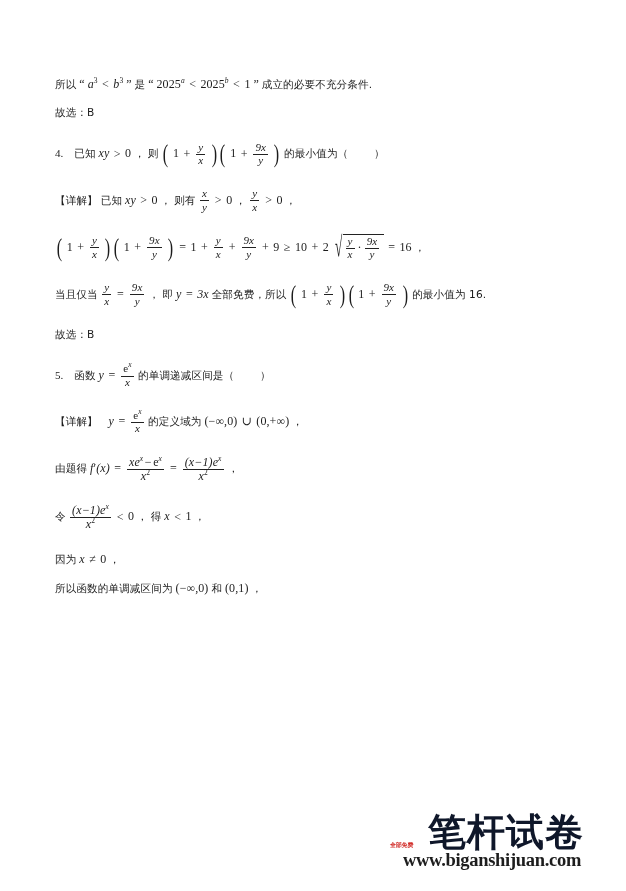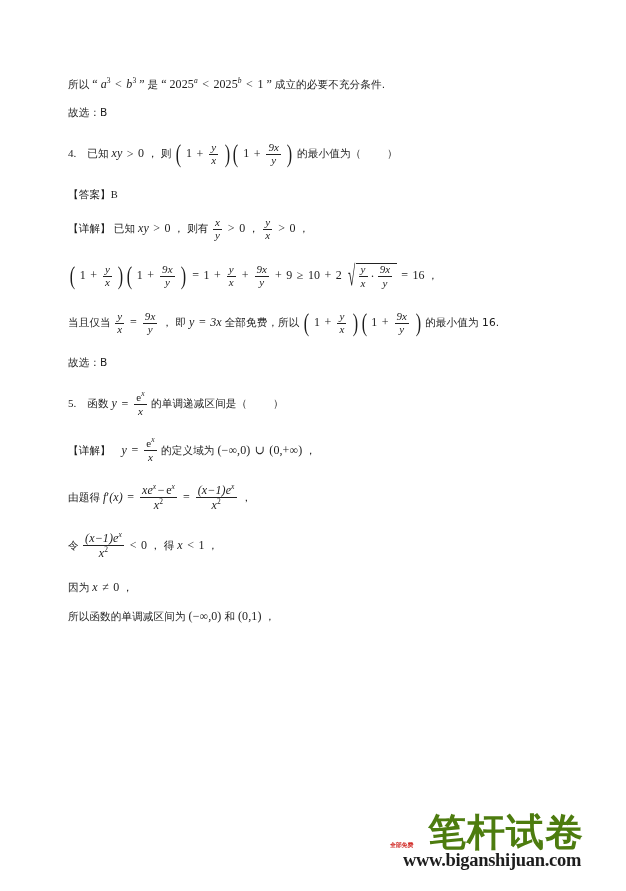--- a/index.html
+++ b/index.html
@@ -30,21 +30,20 @@
     width: 520px;
   }
 
   .line {
     font-size: 11.2px;
     line-height: 1.0;
     margin-bottom: 17px;
     white-space: nowrap;
     color: #1c1c1c;
     letter-spacing: 0.1px;
-    margin-left: 13px;
   }
 
   .line.tall { margin-bottom: 21px; }
   .line.extra { margin-bottom: 24px; }
 
   .cn {
     font-family: "DejaVu Sans", "Liberation Sans", sans-serif;
     font-size: 10.6px;
   }
 
@@ -166,21 +165,21 @@
     position: absolute;
     right: 14px;
     bottom: 22px;
     text-align: right;
     width: 240px;
   }
   .wm-cn {
     font-family: "DejaVu Sans", "Liberation Sans", sans-serif;
     font-weight: bold;
     font-size: 38px;
-    color: #4d7c0f;
+    color: #0f172a;
     line-height: 0.95;
     letter-spacing: 1px;
     display: block;
     text-align: center;
     padding-left: 28px;
   }
   .wm-url {
     font-family: Liberation Serif, serif;
     font-weight: bold;
     font-size: 18.5px;
@@ -263,23 +262,20 @@
           <span class="den">y</span>
         </span>
         <span class="bigparen">)</span>
       </span>
       <span class="cn">的最小值为（</span>
       <span class="spacer-wide"></span>
       <span class="cn">）</span>
     </div>
 
 
-    <div class="line">
-      <span class="cn">【答案】</span><span class="opt-label">B</span>
-    </div>
 
     <div class="line tall">
       <span class="cn">【详解】</span>
       <span class="cn">已知</span>
       <span class="mi">xy</span>
       <span class="op">&gt;</span>
       <span class="mn">0</span>
       <span class="cn">，</span>
       <span class="cn">则有</span>
       <span class="frac">

